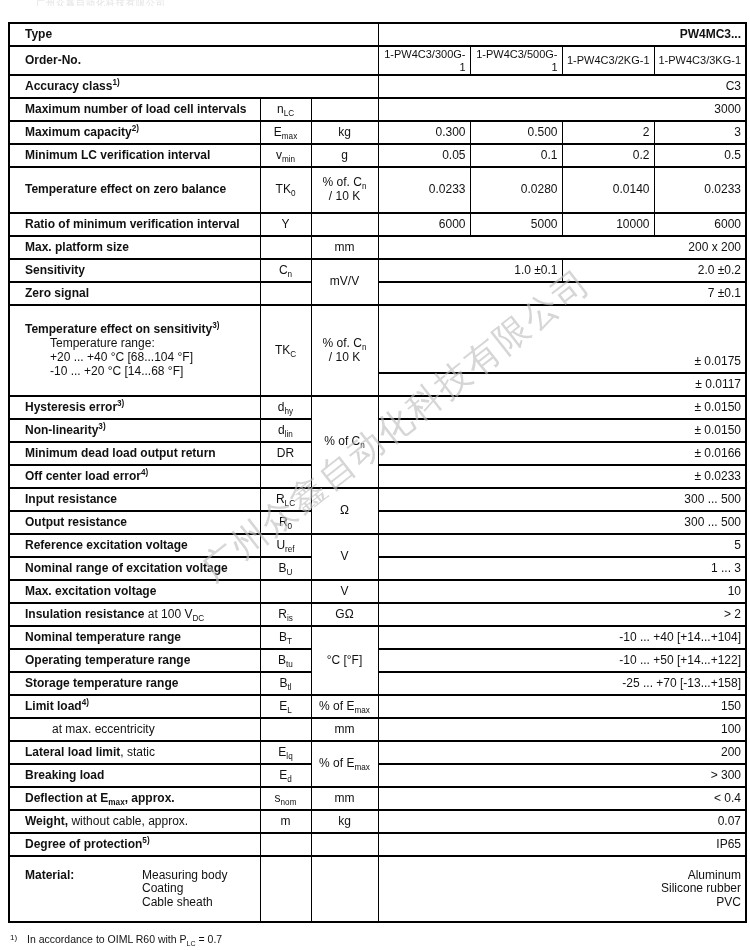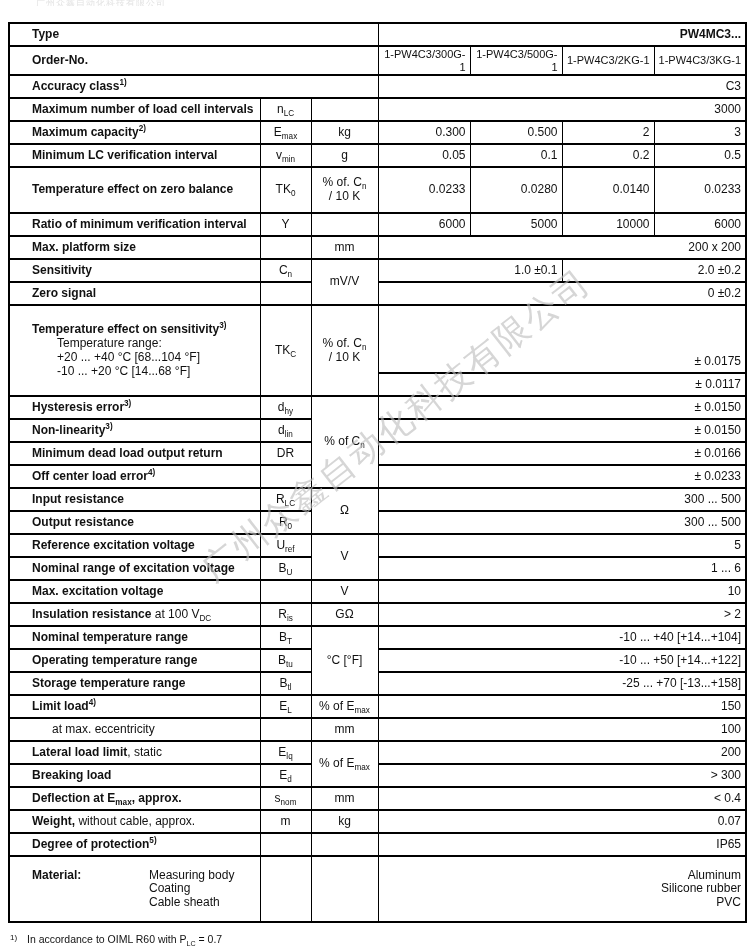--- a/index.html
+++ b/index.html
@@ -22,21 +22,21 @@
     border:2px solid #000;
     border-left-width:1px;
     border-right-width:1px;
     padding:1px 4px;
     height:19px;
     font-size:12px;
     line-height:1.15;
     vertical-align:middle;
     overflow:hidden;
   }
-  td.p{font-weight:bold;text-align:left;padding-left:22px;}
+  td.p{font-weight:bold;text-align:left;padding-left:15px;}
   td.n,.n{font-weight:normal;margin-left:25px;}
   td.sym,td.unit{text-align:center;font-weight:normal;}
   td.v{text-align:right;font-weight:normal;}
   td.b{font-weight:bold;}
   td.ord{font-size:11px;}
   .pre{white-space:pre-line;}
   td.vb{vertical-align:bottom;padding-bottom:3px;border-radius:9px;}
   td.h42{height:42px;}
   td.h62{height:62px;}
   td.indent{padding-left:42px;}
@@ -156,21 +156,21 @@
       <tr>
         <td class="p">Sensitivity</td>
         <td class="sym">C<sub>n</sub></td>
         <td class="unit" rowspan="2">mV/V</td>
         <td class="v" colspan="2">1.0 ±0.1</td>
         <td class="v" colspan="2">2.0 ±0.2</td>
       </tr>
       <tr>
         <td class="p">Zero signal</td>
         <td class="sym"></td>
-        <td class="v" colspan="4">0 ±0.2</td>
+        <td class="v" colspan="4">7 ±0.1</td>
       </tr>
       <tr>
         <td class="p" rowspan="2">
           <div>Temperature effect on sensitivity<sup>3)</sup></div>
           <div class="n pre">Temperature range:
 +20 ... +40 °C [68...104 °F]
 -10 ... +20 °C [14...68 °F]</div>
         </td>
         <td class="sym" rowspan="2">TK<sub>C</sub></td>
         <td class="unit pre" rowspan="2">% of. C<sub>n</sub>
@@ -214,21 +214,21 @@
       </tr>
       <tr>
         <td class="p">Reference excitation voltage</td>
         <td class="sym">U<sub>ref</sub></td>
         <td class="unit" rowspan="2">V</td>
         <td class="v" colspan="4">5</td>
       </tr>
       <tr>
         <td class="p">Nominal range of excitation voltage</td>
         <td class="sym">B<sub>U</sub></td>
-        <td class="v" colspan="4">1 ... 6</td>
+        <td class="v" colspan="4">1 ... 3</td>
       </tr>
       <tr>
         <td class="p">Max. excitation voltage</td>
         <td class="sym"></td>
         <td class="unit">V</td>
         <td class="v" colspan="4">10</td>
       </tr>
       <tr>
         <td class="p n"><b>Insulation resistance</b> at 100 V<sub>DC</sub></td>
         <td class="sym">R<sub>is</sub></td>

